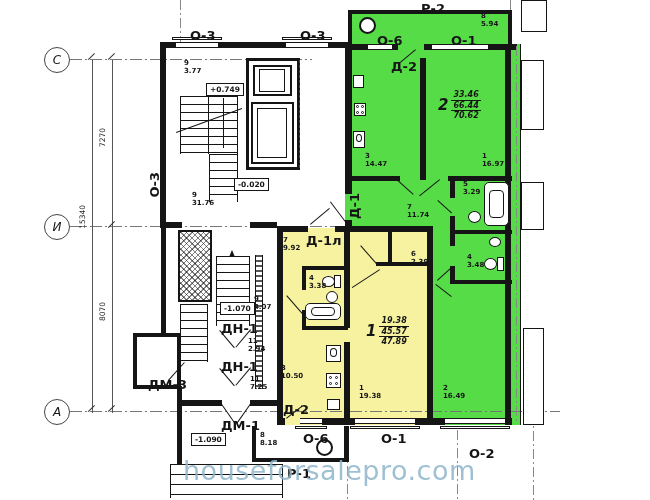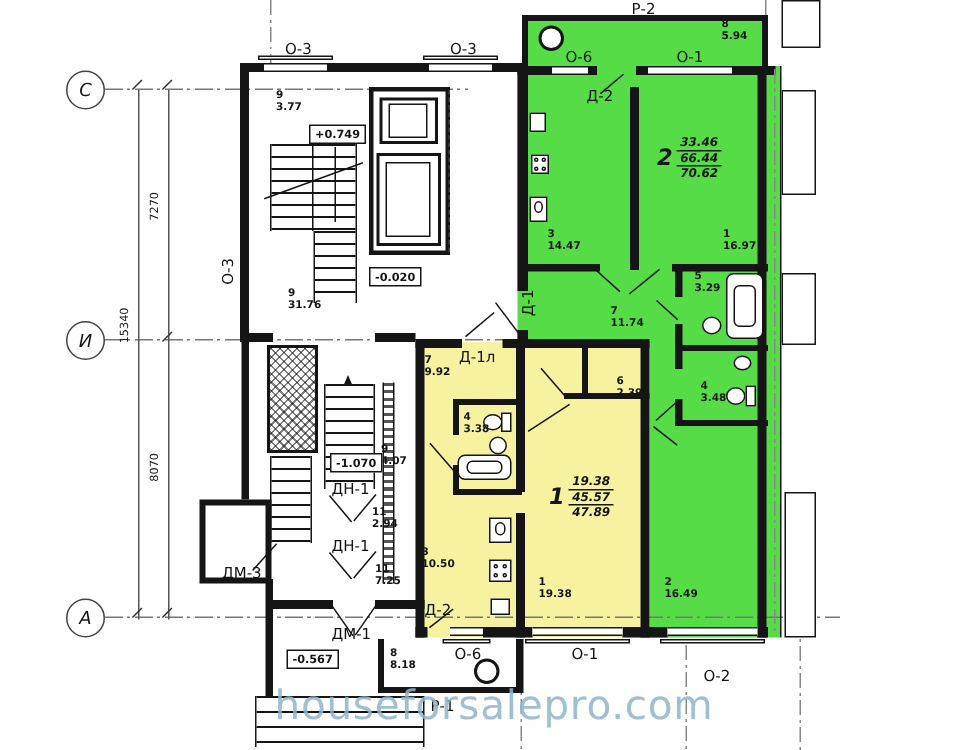--- a/index.html
+++ b/index.html
@@ -3,21 +3,21 @@
 <meta charset="utf-8">
 <style>
 *{margin:0;padding:0;box-sizing:border-box}
 body{background:#fff}
 #plan{position:relative;width:650px;height:500px;background:#fff;font-family:"DejaVu Sans",sans-serif;color:#151515;overflow:hidden}
 .fill-g{position:absolute;background:#56DC47}
 .fill-y{position:absolute;background:#F6F2A0}
 .w{position:absolute;background:#151515}
 .box{position:absolute;background:#fff;border:1.5px solid #151515}
 .rlabel{position:absolute;font-size:7px;line-height:7.5px;font-weight:bold;display:flex;flex-direction:column;white-space:nowrap;z-index:6}
-.olabel{position:absolute;font-size:10px;font-weight:normal;white-space:nowrap;z-index:6}
+.olabel{position:absolute;font-size:13px;font-weight:bold;white-space:nowrap;z-index:6}
 .vert{writing-mode:vertical-rl;transform:rotate(180deg)}
 .elev{position:absolute;background:#fff;border:1px solid #151515;font-size:7.5px;font-weight:bold;padding:0 3px;line-height:11px;white-space:nowrap;z-index:7}
 .axis-c{position:absolute;width:26px;height:26px;border:1.2px solid #444;border-radius:50%;display:flex;align-items:center;justify-content:center;font-size:12px;font-style:italic;background:#fff;z-index:5}
 .dash-h{position:absolute;height:1px;background:repeating-linear-gradient(to right,#777 0 12px,transparent 12px 15px,#777 15px 17px,transparent 17px 20px)}
 .dash-v{position:absolute;width:1px;background:repeating-linear-gradient(to bottom,#888 0 10px,transparent 10px 13px,#888 13px 15px,transparent 15px 18px)}
 .dim-v{position:absolute;width:1px;background:#555}
 .dim-label{position:absolute;font-size:7.5px;color:#222;white-space:nowrap;z-index:5}
 .tick{position:absolute;width:9px;height:1.2px;background:#333;transform:rotate(-45deg)}
 .treads-v{position:absolute;border-left:1.2px solid #151515;border-right:1.2px solid #151515;background:repeating-linear-gradient(to bottom,#151515 0 1.2px,transparent 1.2px 8px)}
 .steps{position:absolute;border-left:1.2px solid #151515;border-right:1.2px solid #151515;background:repeating-linear-gradient(to bottom,#151515 0 1.2px,transparent 1.2px 10px)}
@@ -223,23 +223,23 @@
     </div>
   <div class="fx stove" style="left:326px;top:373px;width:15px;height:15px">
       <i></i>
       <i></i>
       <i></i>
       <i></i>
     </div>
   <div class="fx" style="left:327px;top:399px;width:13px;height:11px"></div>
 
   <div class="elev" style="left:206px;top:83px">+0.749</div>
-  <div class="elev" style="left:246px;top:178px">-0.020</div>
+  <div class="elev" style="left:234px;top:178px">-0.020</div>
   <div class="elev" style="left:220px;top:302px">-1.070</div>
-  <div class="elev" style="left:191px;top:433px">-0.567</div>
+  <div class="elev" style="left:191px;top:433px">-1.090</div>
 
   <div class="olabel" style="left:190px;top:28px">О-3</div>
   <div class="olabel" style="left:300px;top:28px">О-3</div>
   <div class="olabel vert" style="left:147px;top:172px">О-3</div>
   <div class="olabel" style="left:421px;top:1px">Р-2</div>
   <div class="olabel" style="left:377px;top:33px">О-6</div>
   <div class="olabel" style="left:451px;top:33px">О-1</div>
   <div class="olabel" style="left:303px;top:431px">О-6</div>
   <div class="olabel" style="left:381px;top:431px">О-1</div>
   <div class="olabel" style="left:469px;top:446px">О-2</div>

